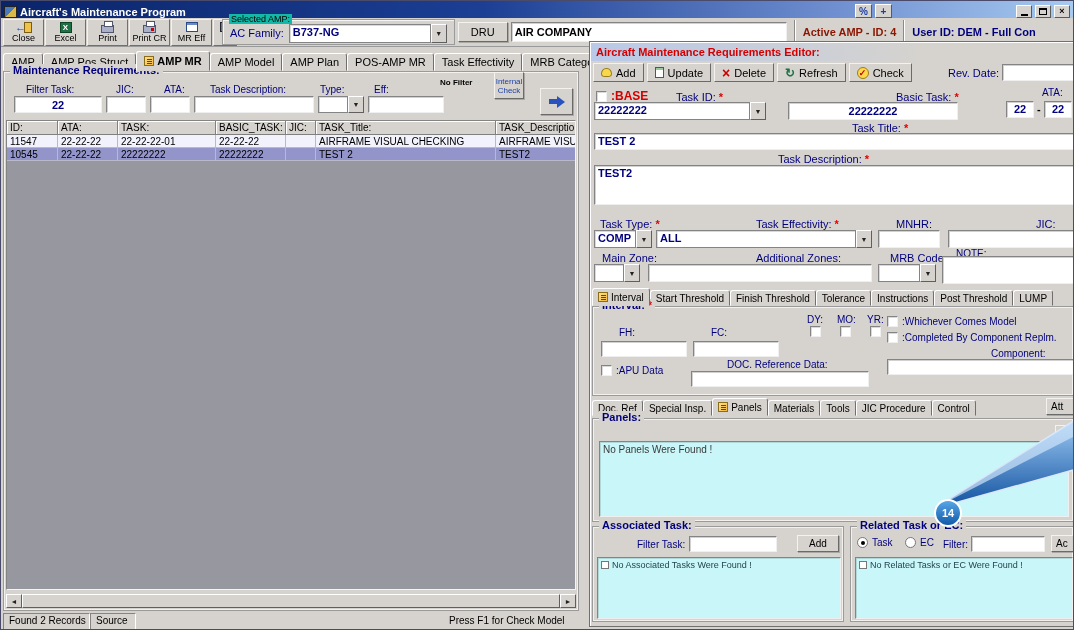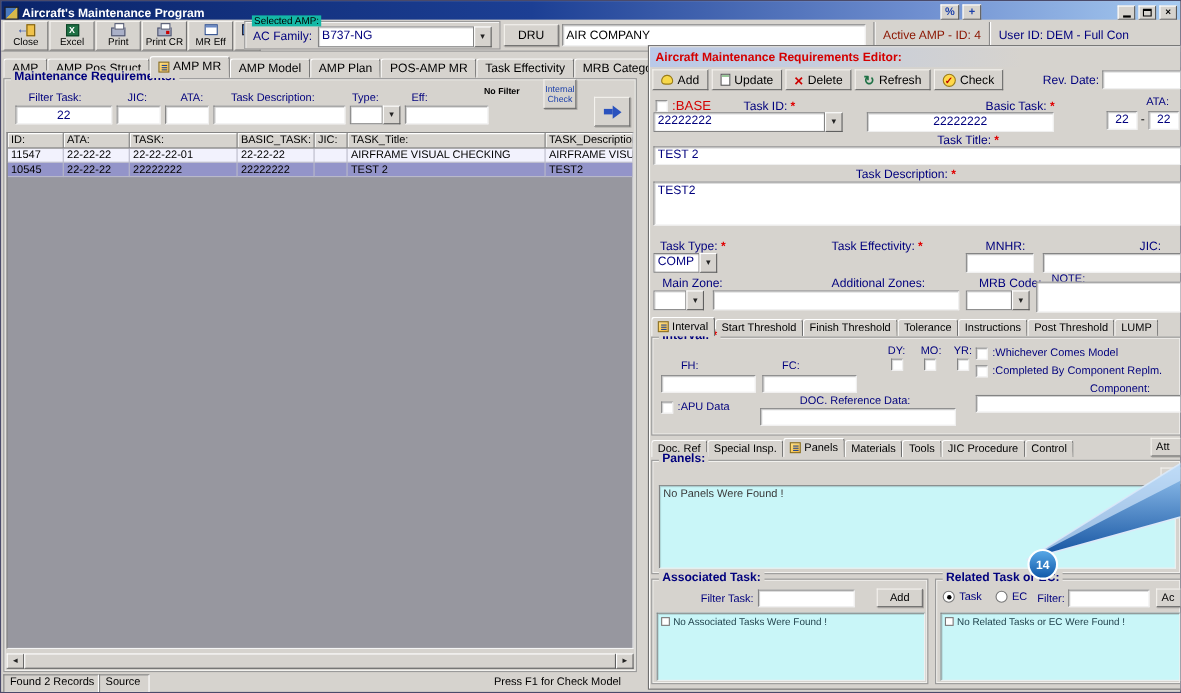--- a/index.html
+++ b/index.html
@@ -1,21 +1,21 @@
 <!DOCTYPE html>
 <html><head>
 <meta charset="utf-8">
 <style>
 *{margin:0;padding:0;box-sizing:border-box}
 body{font-family:"Liberation Sans",sans-serif;font-size:11px;background:#808080;color:#000}
 button{font:inherit;color:inherit;background:none;border:none;cursor:default}
 .window{position:relative;width:1074px;height:630px;background:#d6d3ce;overflow:hidden;border:1px solid #4a4a6a}
 .abs{position:absolute}
 .navy{color:#00007d}
-.bold{font-weight:normal}
+.bold{font-weight:bold}
 .red{color:#d40000}
 .star{color:#e00000;font-weight:bold;margin-left:3px}
 .lab{font-size:10px;color:#00007d;white-space:nowrap}
 
 .titlebar{position:absolute;top:0;left:0;right:0;height:17px;background:linear-gradient(90deg,#0a246a 0%,#1c3f94 45%,#6f8fd0 78%,#a6caf0 100%);display:flex;align-items:flex-end;gap:3px;padding:0 3px;color:#fff;font-weight:bold}
 .app-icon{width:13px;height:12px;background:linear-gradient(135deg,#4a7ac0 50%,#d8b94a 50%);border:1px solid #222}
 .win-btn{width:16px;height:13px;background:#d6d3ce;border:1px solid;border-color:#fff #5a5a5a #5a5a5a #fff;color:#000;font-size:9px;line-height:11px;text-align:center;display:flex;align-items:center;justify-content:center}
 .title-tool{width:17px;height:14px;background:#d6d3ce;border:1px solid;border-color:#fff #5a5a5a #5a5a5a #fff;color:#1a3faa;font-size:10px;font-weight:bold;display:flex;align-items:center;justify-content:center}
 .min-glyph{width:7px;height:2px;background:#000;margin-top:6px}
 .max-glyph{width:8px;height:7px;border:1px solid #000;border-top-width:2px}
@@ -316,20 +316,24 @@
     <div class="abs fld navy bold" style="left:4px;top:123px;width:480px;height:40px;padding-top:1px">TEST2</div>
 
     <span class="abs lab" style="left:10px;top:176px;font-size:11px"><span>Task Type:</span><span class="star">*</span></span>
     <span class="abs lab" style="left:166px;top:176px;font-size:11px"><span>Task Effectivity:</span><span class="star">*</span></span>
     <span class="abs lab" style="left:306px;top:176px;font-size:11px">MNHR:</span>
     <span class="abs lab" style="left:446px;top:176px;font-size:11px">JIC:</span>
     <div class="abs combo" style="left:4px;top:188px;width:58px;height:18px">
       <div class="cval navy bold">COMP</div>
       <div class="dd">▼</div>
     </div>
+    <div class="abs combo" style="left:66px;top:188px;width:216px;height:18px">
+      <div class="cval navy bold">ALL</div>
+      <div class="dd">▼</div>
+    </div>
     <input class="abs fld" style="left: 288px; top: 188px; width: 62px; height: 18px;">
     <input class="abs fld" style="left: 358px; top: 188px; width: 126px; height: 18px;">
 
     <span class="abs lab" style="left:12px;top:210px;font-size:11px">Main Zone:</span>
     <span class="abs lab" style="left:166px;top:210px;font-size:11px">Additional Zones:</span>
     <span class="abs lab" style="left:300px;top:210px;font-size:11px">MRB Code:</span>
     <span class="abs lab" style="left:366px;top:206px;font-size:10px">NOTE:</span>
     <div class="abs combo" style="left:4px;top:222px;width:46px;height:18px">
       <div class="cval"></div>
         <div class="dd">▼</div>

